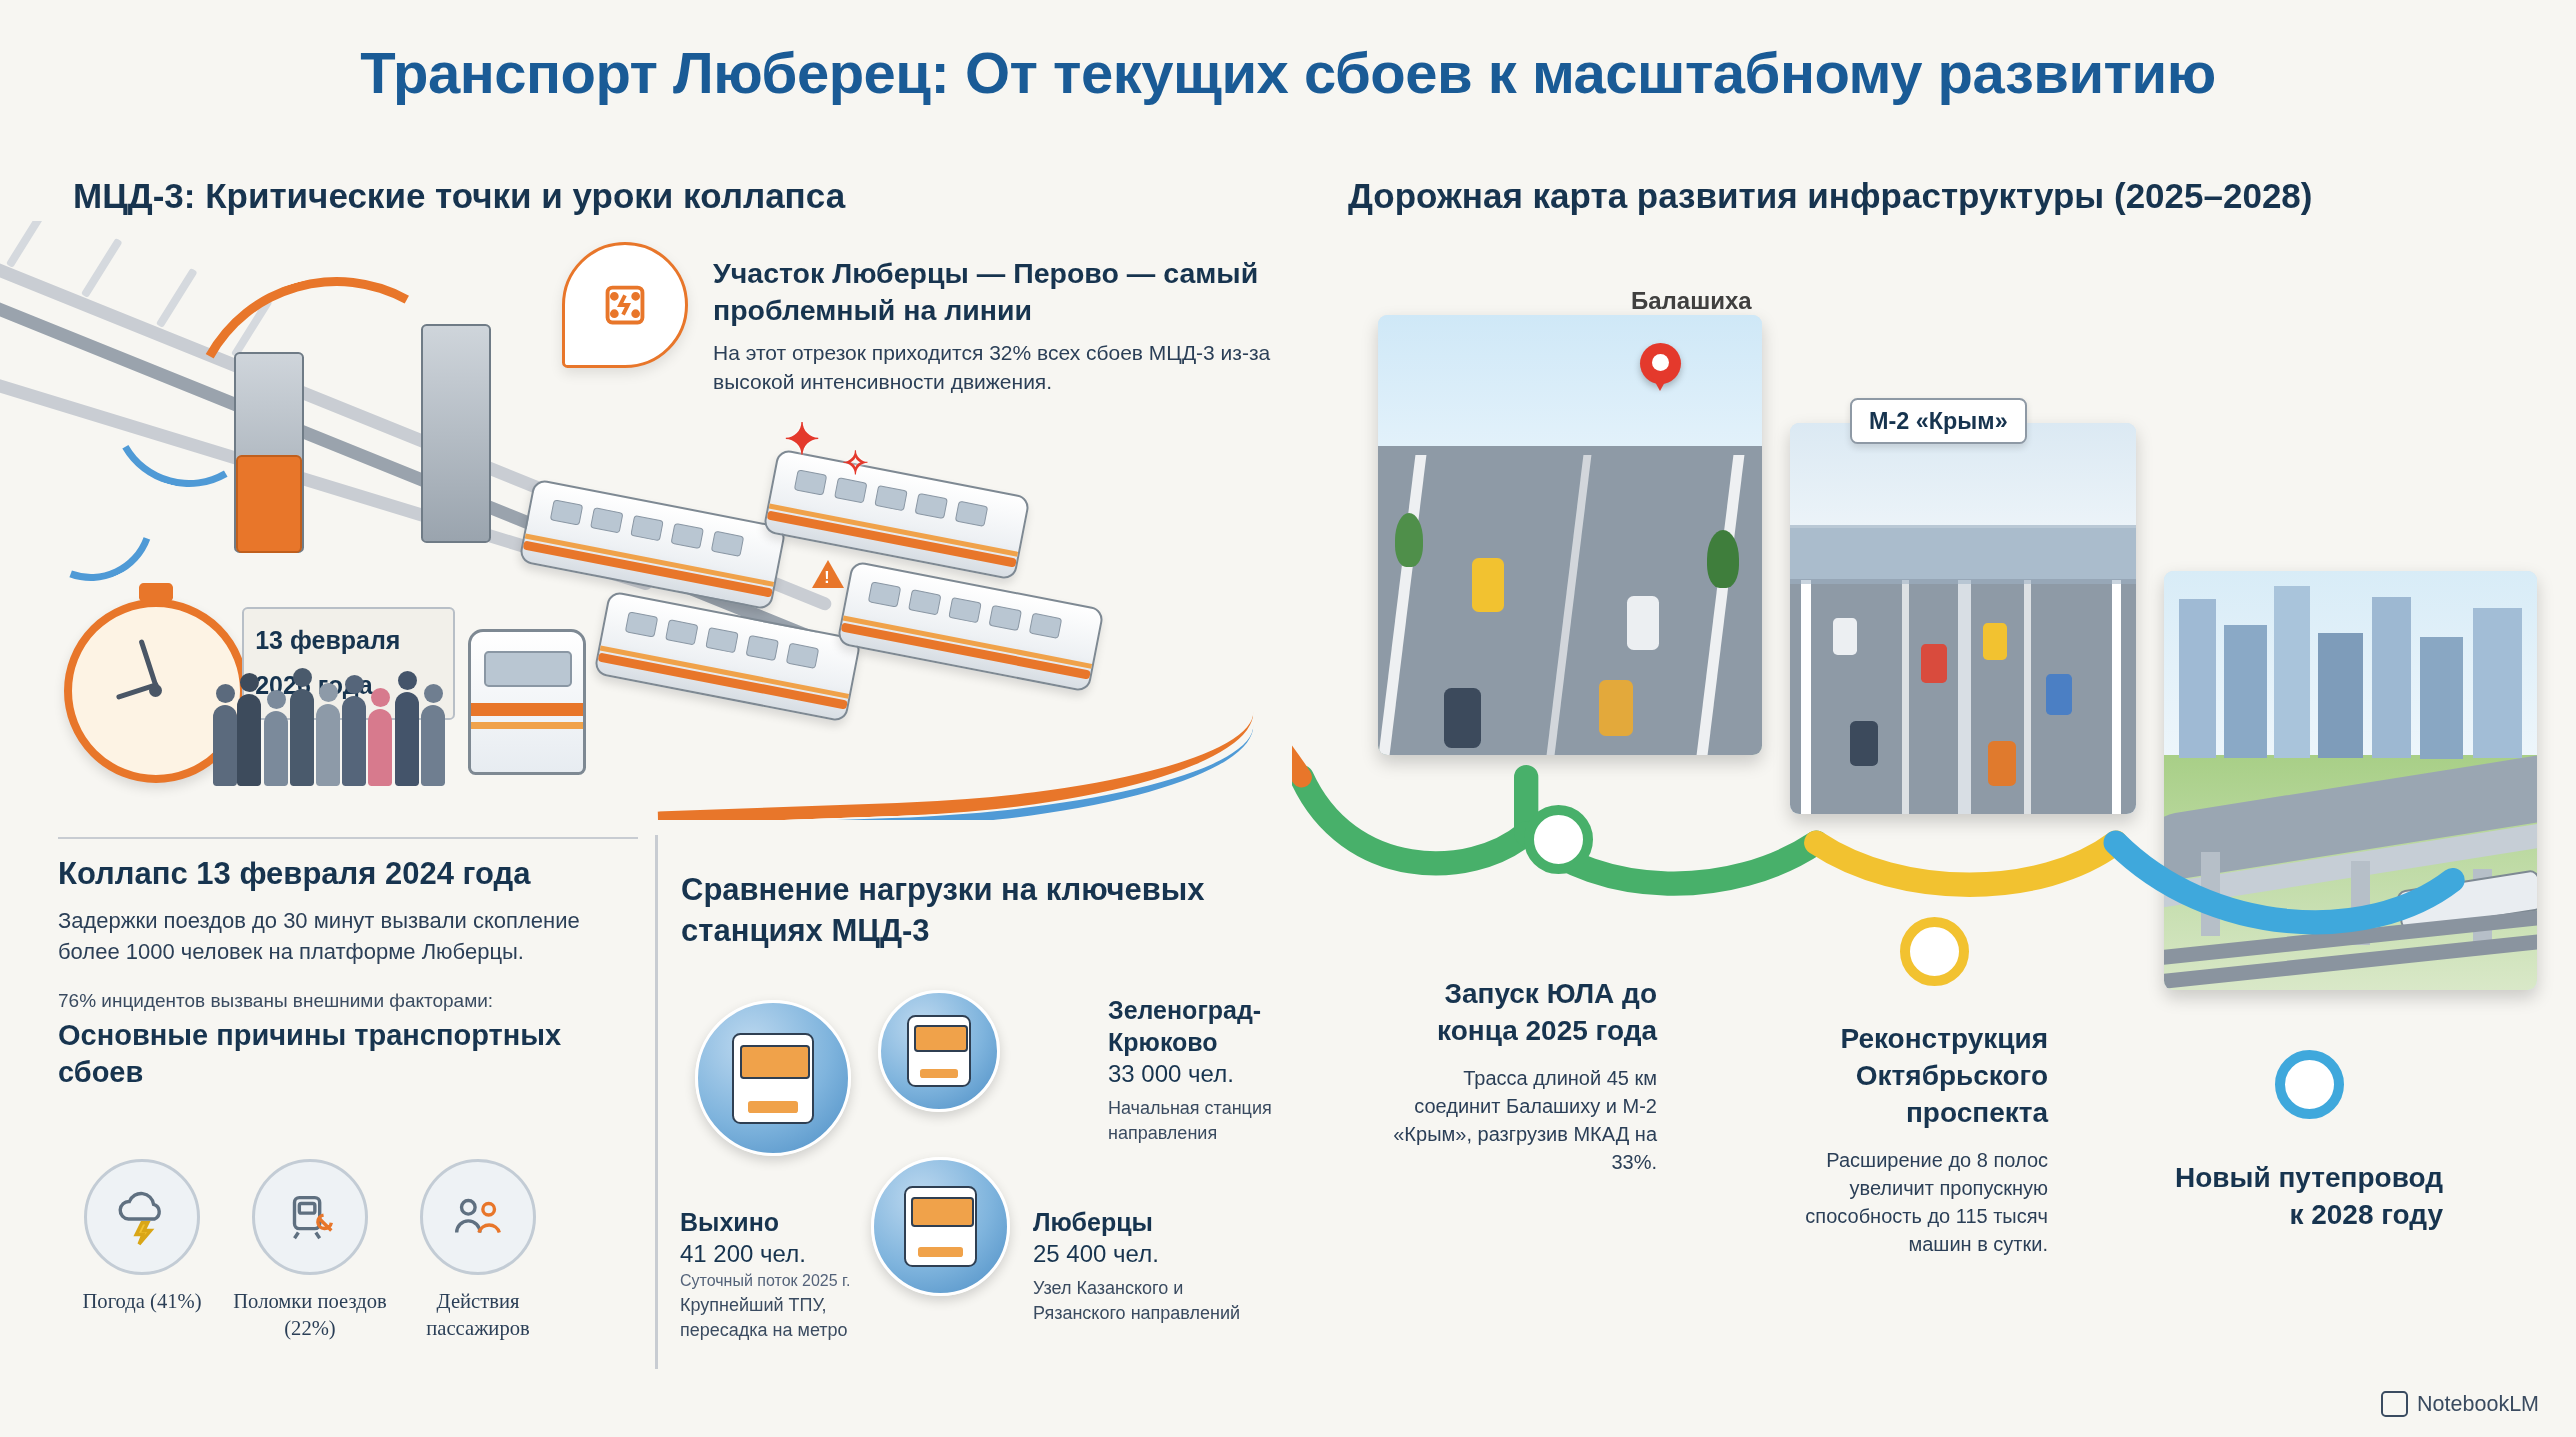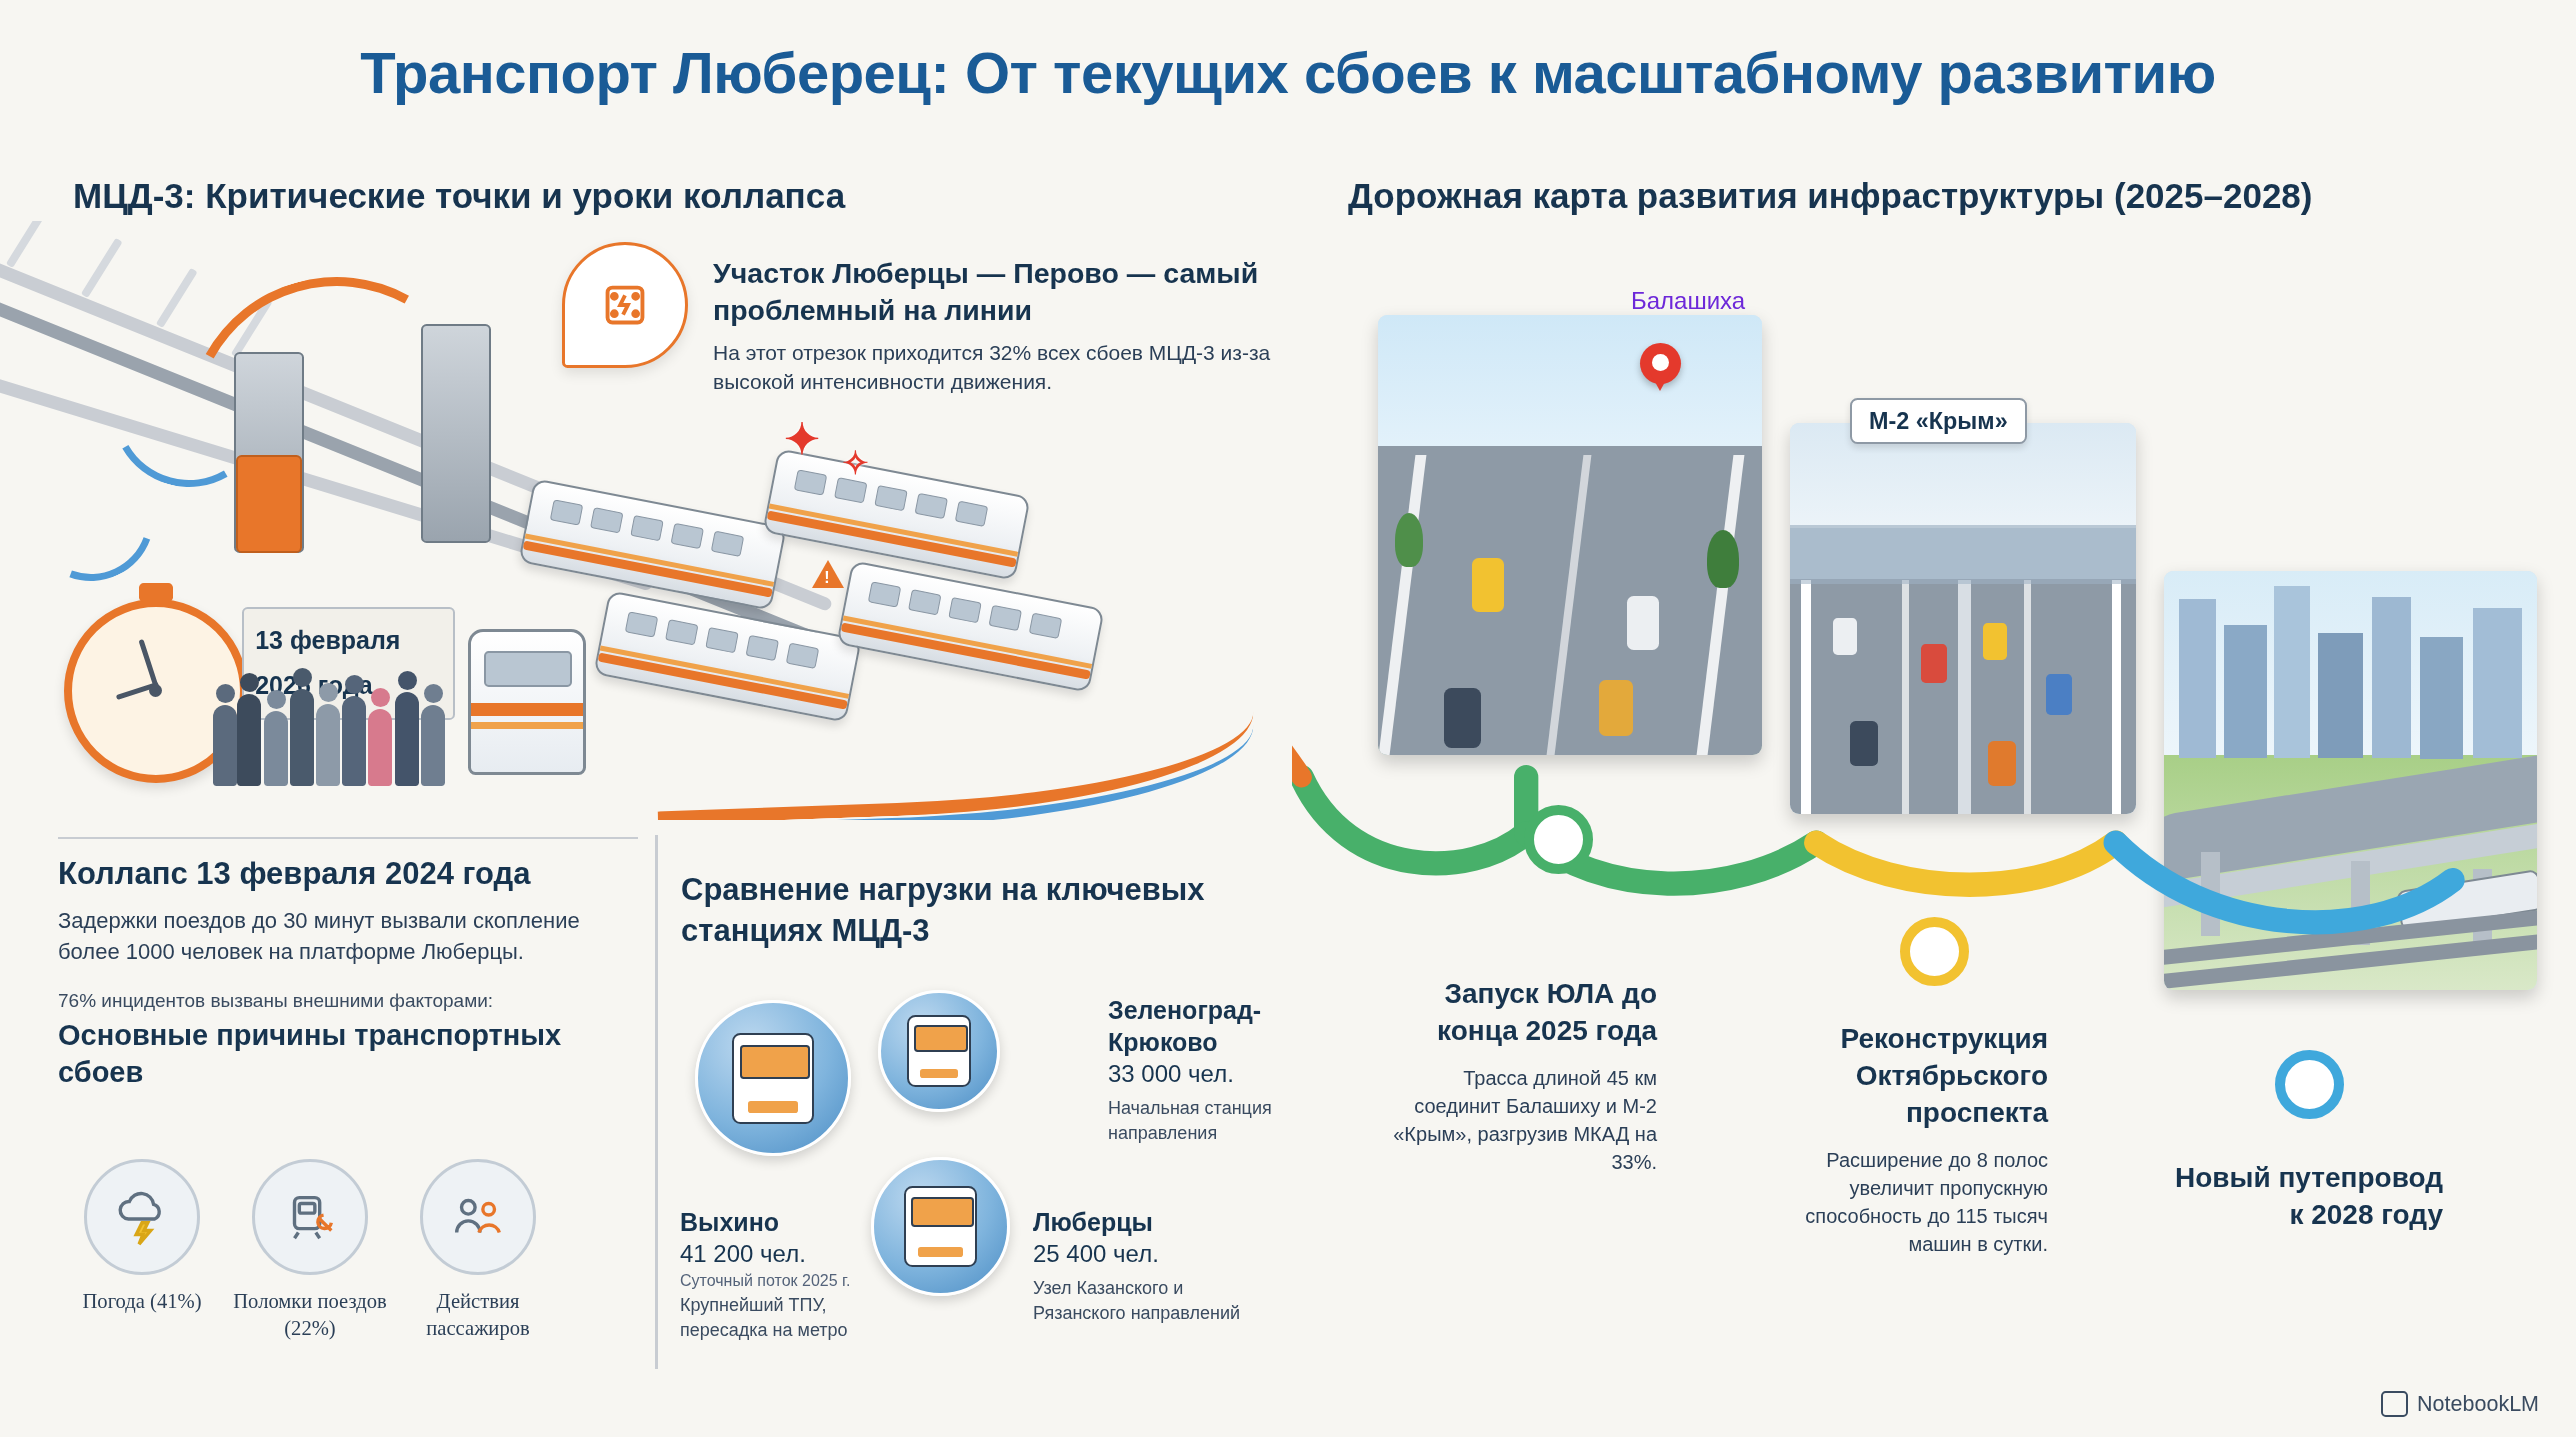--- a/index.html
+++ b/index.html
@@ -178,21 +178,21 @@
     position:absolute;width:41px;height:41px;background:#e4392c;border-radius:50% 50% 50% 50%;
     box-shadow:0 3.7px 7.5px rgba(0,0,0,.25);
   }
   .pin:after{
     content:"";position:absolute;left:12px;top:11.2px;width:17px;height:17px;background:#fff;border-radius:50%;
   }
   .pin:before{
     content:"";position:absolute;left:9.4px;top:28px;border-left:11.2px solid transparent;border-right:11.2px solid transparent;border-top:20.6px solid #e4392c;
   }
   .pin-label{
-    position:absolute;font-size:24px;font-weight:normal;color:#6d28d9;
+    position:absolute;font-size:24px;font-weight:bold;color:#404040;
   }
   .tag{
     position:absolute;background:#fff;border:2.8px solid #8e99a5;border-radius:7.5px;
     padding:7.5px 17px;font-size:23.4px;font-weight:bold;color:#17344f;
     box-shadow:0 3.7px 7.5px rgba(0,0,0,.12);
   }
 
   .rm-item{position:absolute;width:281px;text-align:right;}
   .rm-item .ttl{font-size:28px;font-weight:bold;line-height:37px;color:#17344f;}
   .rm-item .txt{margin-top:15px;font-size:20px;line-height:28px;color:#2b3f57;}

